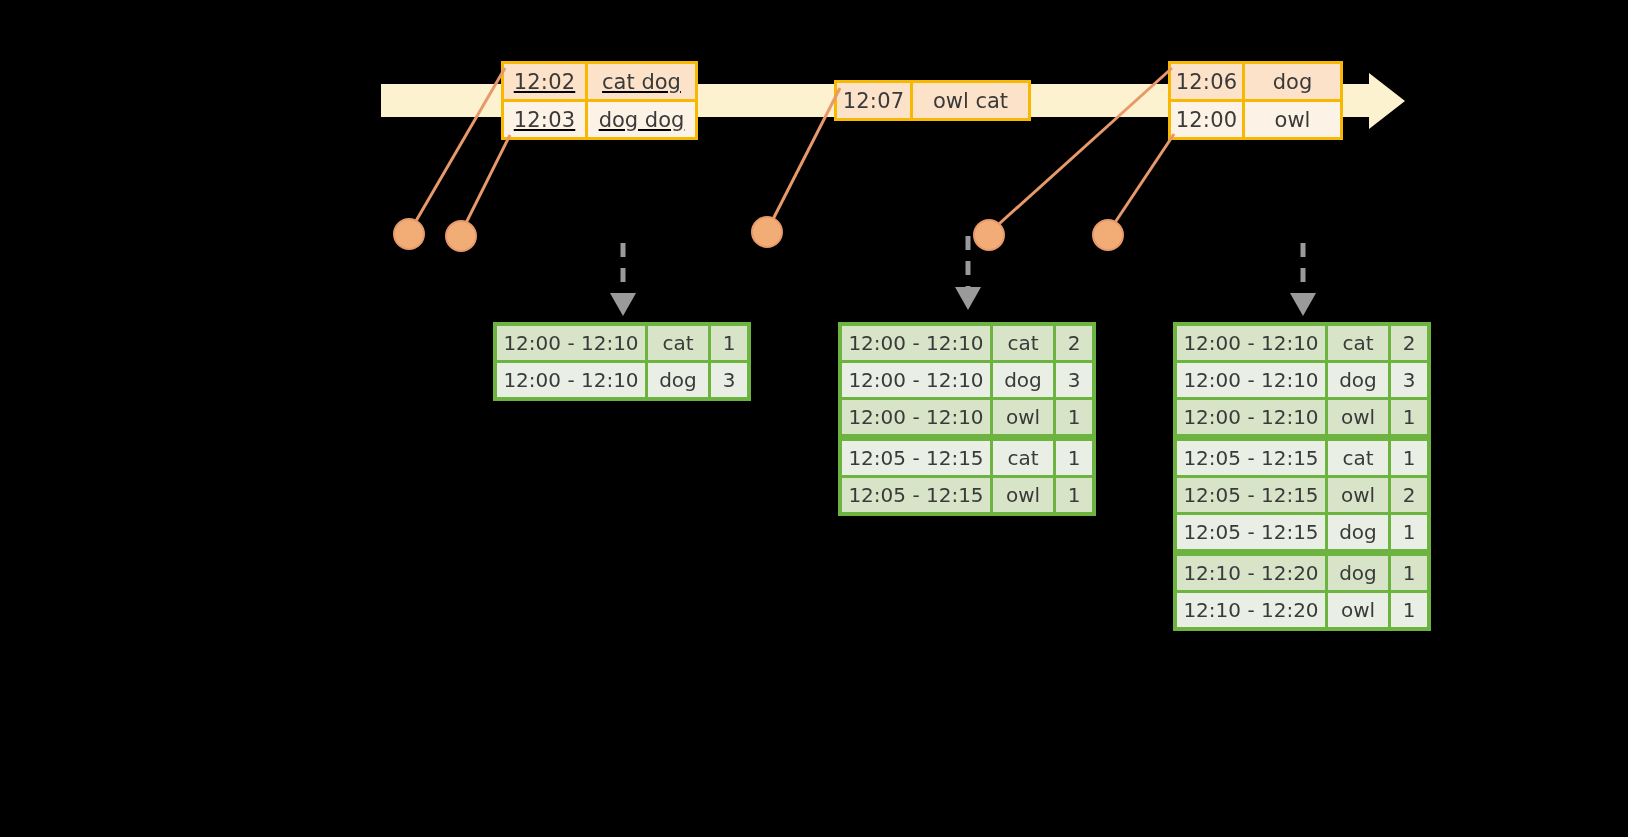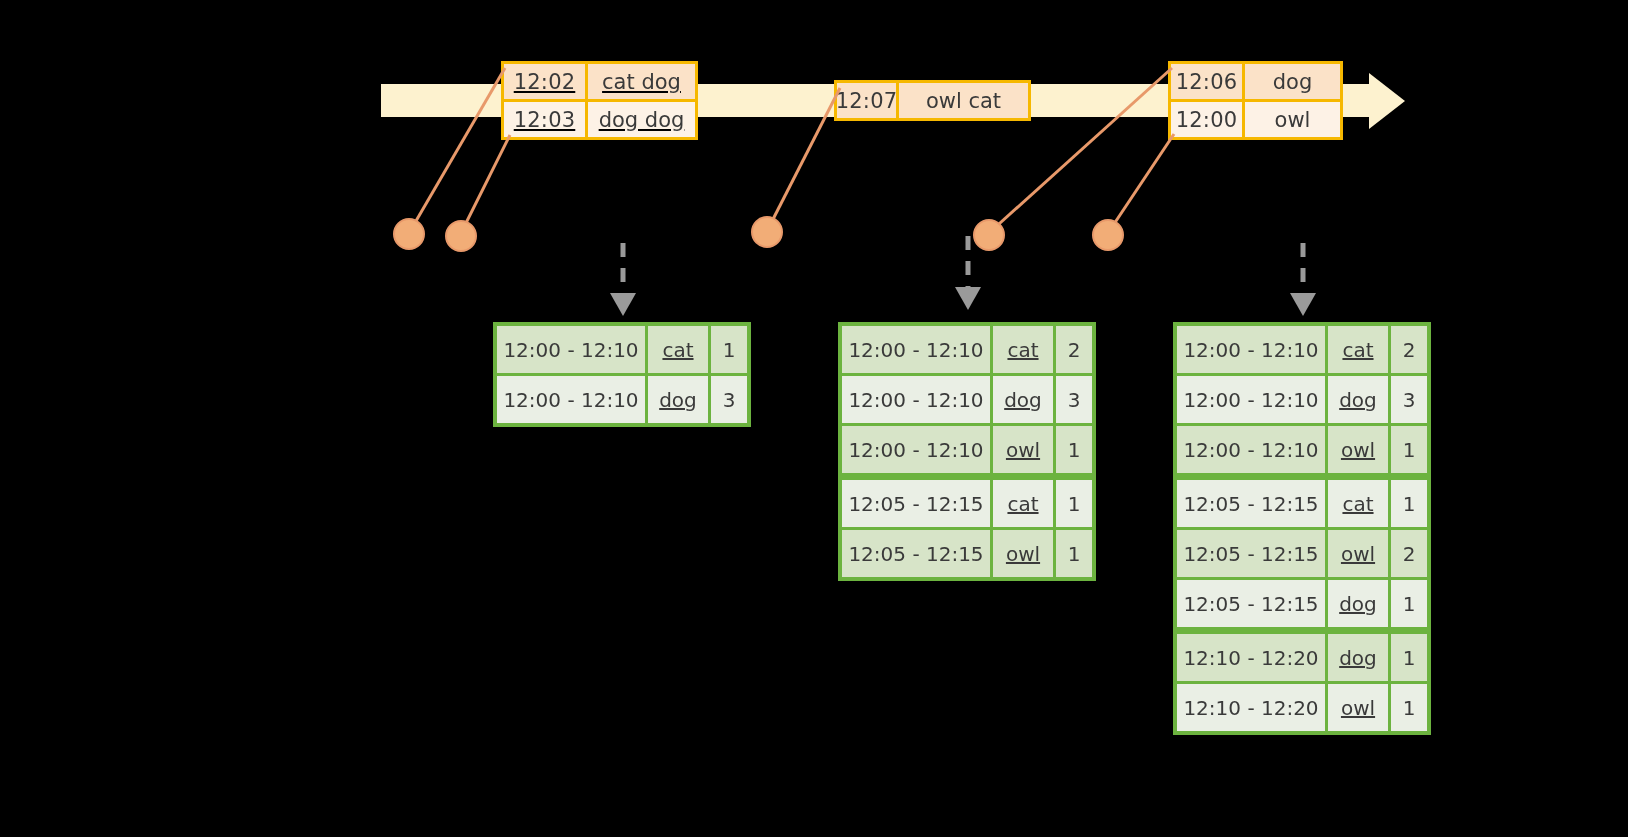--- a/index.html
+++ b/index.html
@@ -79,34 +79,34 @@
     border: 4px solid #6cb33f;
     box-sizing: border-box;
     background: #6cb33f;
     display: flex;
     flex-direction: column;
     gap: 3px;
   }
   .res-row {
     display: flex;
     gap: 3px;
-    height: 47px;
+    height: 34px;
   }
   .res-cell {
     display: flex;
     align-items: center;
     justify-content: center;
     font-size: 20px;
     color: #3a3a3a;
     box-sizing: border-box;
   }
   .res-row.tint-a .res-cell { background: #d7e4c8; }
   .res-row.tint-b .res-cell { background: #eaefe5; }
   .res-window { justify-content: center; }
-  .res-key    { justify-content: center; text-decoration: underline; }
+  .res-key    { justify-content: center; }
   .res-count  { justify-content: center; }
 
   
   .res-row.group-end { margin-bottom: 4px; }
 </style>
 </head>
 <body>
 
 <div id="stage">
 
@@ -119,21 +119,21 @@
       <div class="event-words">cat dog</div>
     </div>
     <div class="event-row shade-b">
       <div class="event-time" style="width:84px;">12:03</div>
       <div class="event-words">dog dog</div>
     </div>
   </div>
 
   <div class="event-box" style="left:834px; top:80px; width:197px; height:41px;">
     <div class="event-row shade-a">
-      <div class="event-time" style="width:62px;">12:07</div>
+      <div class="event-time" style="width:76px;">12:07</div>
       <div class="event-words">owl cat</div>
     </div>
   </div>
 
   <div class="event-box" style="left:1168px; top:61px; width:175px; height:79px;">
     <div class="event-row shade-a">
       <div class="event-time" style="width:74px;">12:06</div>
       <div class="event-words">dog</div>
     </div>
     <div class="event-row shade-b">

